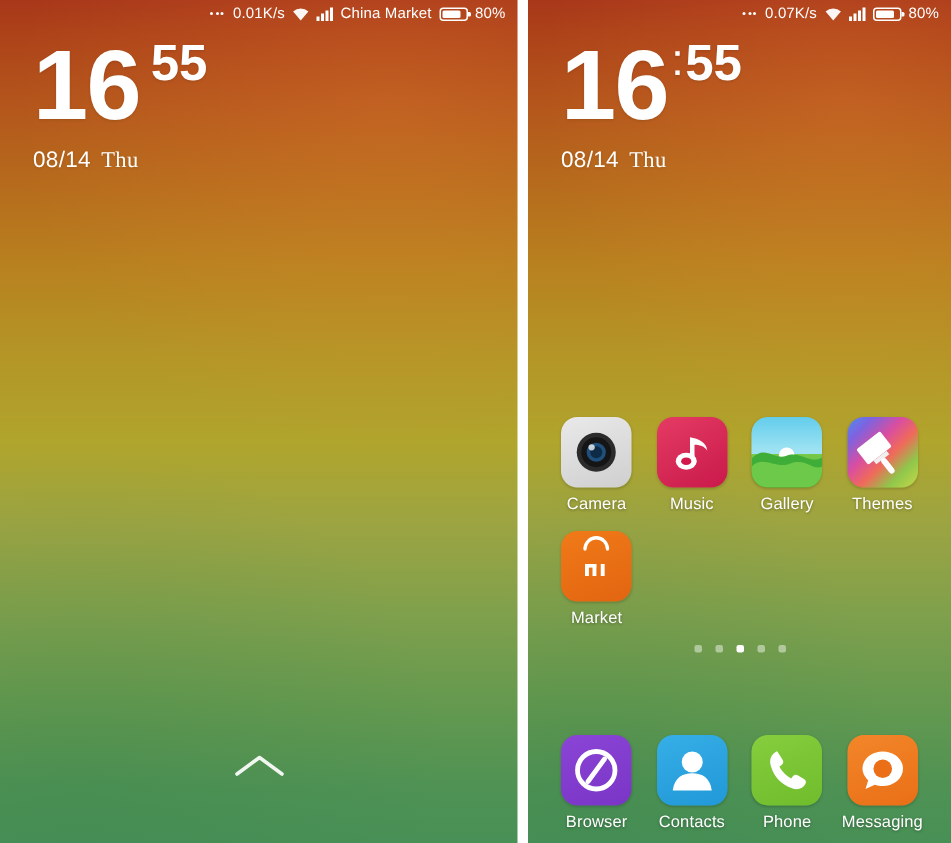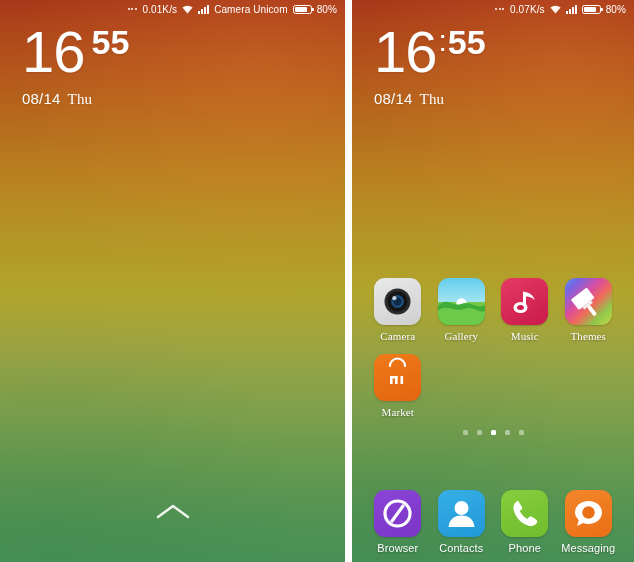--- a/index.html
+++ b/index.html
@@ -120,22 +120,22 @@
   .clock {
     padding: 6px 0 0 22px;
     color: #ffffff;
   }
   .clock-row {
     display: flex;
     align-items: flex-start;
     line-height: 1;
   }
   .hh {
-    font-size: 58px;
-    font-weight: 400;
+    font-size: 66px;
+    font-weight: 700;
     letter-spacing: -1px;
     line-height: 0.98;
     text-shadow: 0 1px 2px rgba(0,0,0,0.12);
   }
   .colon {
     font-size: 30px;
     font-weight: 300;
     margin: 2px 1px 0 2px;
     line-height: 1;
     text-shadow: 0 1px 2px rgba(0,0,0,0.12);
@@ -167,21 +167,20 @@
     justify-content: center;
     z-index: 3;
   }
 
   
   .apps {
     position: absolute;
     left: 0; right: 0;
     top: 278px;
     z-index: 3;
-    font-family: Liberation Serif, serif;
   }
   .row {
     display: flex;
     padding: 0 14px;
     margin-bottom: 12px;
   }
   .cell {
     width: 25%;
     display: flex;
     flex-direction: column;
@@ -263,21 +262,21 @@
         <svg width="11" height="9" viewBox="0 0 11 9">
             <path d="M5.5 8.6 0.4 2.6 A7.6 7.6 0 0 1 10.6 2.6 Z" fill="#fff" opacity="0.95"></path>
           </svg>
       </span>
       <span class="sb-signal">
           <i></i>
           <i></i>
           <i></i>
           <i></i>
         </span>
-      <span class="sb-carrier">Camera Unicom</span>
+      <span class="sb-carrier">China Market</span>
       <span class="sb-batt">
           <b style="width: 73.6%;"></b>
         </span>
       <span class="sb-pct">80%</span>
     </div>
 
     <div class="clock">
       <div class="clock-row">
         <span class="hh">16</span>
         <span class="colon hidden"></span>
@@ -345,39 +344,39 @@
               <circle cx="23.5" cy="23.5" r="10" fill="#151515"></circle>
               <circle cx="23.5" cy="23.5" r="6.4" fill="#1f4f7a"></circle>
               <circle cx="23.5" cy="23.5" r="4" fill="#0d2b47"></circle>
               <circle cx="20.4" cy="20.2" r="2.1" fill="#ffffff" opacity="0.75"></circle>
             </svg>
           </div>
           <span class="label">Camera</span>
         </div>
 
         <div class="cell">
+          <div class="icon ic-music">
+            <svg viewBox="0 0 47 47">
+              <path d="M22 13.5 C28 14.5 33 17 33.5 22.5 C32 19.5 28 18.5 25 18.5 L25 27.5 L22 27.5 Z" fill="#ffffff"></path>
+              <ellipse cx="19.5" cy="29.5" rx="7" ry="5.6" fill="#ffffff"></ellipse>
+              <ellipse cx="19.5" cy="29.5" rx="3.4" ry="2.5" fill="#d2194c"></ellipse>
+            </svg>
+          </div>
+          <span class="label">Music</span>
+        </div>
+
+        <div class="cell">
           <div class="icon ic-gallery">
             <svg viewBox="0 0 47 47">
               <circle cx="23.5" cy="25.5" r="5.2" fill="#ffffff"></circle>
               <path d="M0 28 C9 18 15 29 23 26 C32 22 39 32 47 27 L47 47 L0 47 Z" fill="#3fae38"></path>
               <path d="M0 33 C8 25 16 35 26 31 C36 27 41 36 47 33 L47 47 L0 47 Z" fill="#6dc94a"></path>
             </svg>
           </div>
           <span class="label">Gallery</span>
-        </div>
-
-        <div class="cell">
-          <div class="icon ic-music">
-            <svg viewBox="0 0 47 47">
-              <path d="M22 13.5 C28 14.5 33 17 33.5 22.5 C32 19.5 28 18.5 25 18.5 L25 27.5 L22 27.5 Z" fill="#ffffff"></path>
-              <ellipse cx="19.5" cy="29.5" rx="7" ry="5.6" fill="#ffffff"></ellipse>
-              <ellipse cx="19.5" cy="29.5" rx="3.4" ry="2.5" fill="#d2194c"></ellipse>
-            </svg>
-          </div>
-          <span class="label">Music</span>
         </div>
 
         <div class="cell">
           <div class="icon ic-themes">
             <svg viewBox="0 0 47 47">
               <g transform="rotate(-38 23 21)">
                 <rect x="9" y="11" width="20" height="13" rx="1.2" fill="#ffffff"></rect>
                 <rect x="13.5" y="24" width="11" height="3" fill="#f0f0f0"></rect>
                 <rect x="17" y="26.5" width="4" height="12" rx="2" fill="#ffffff"></rect>
               </g>

